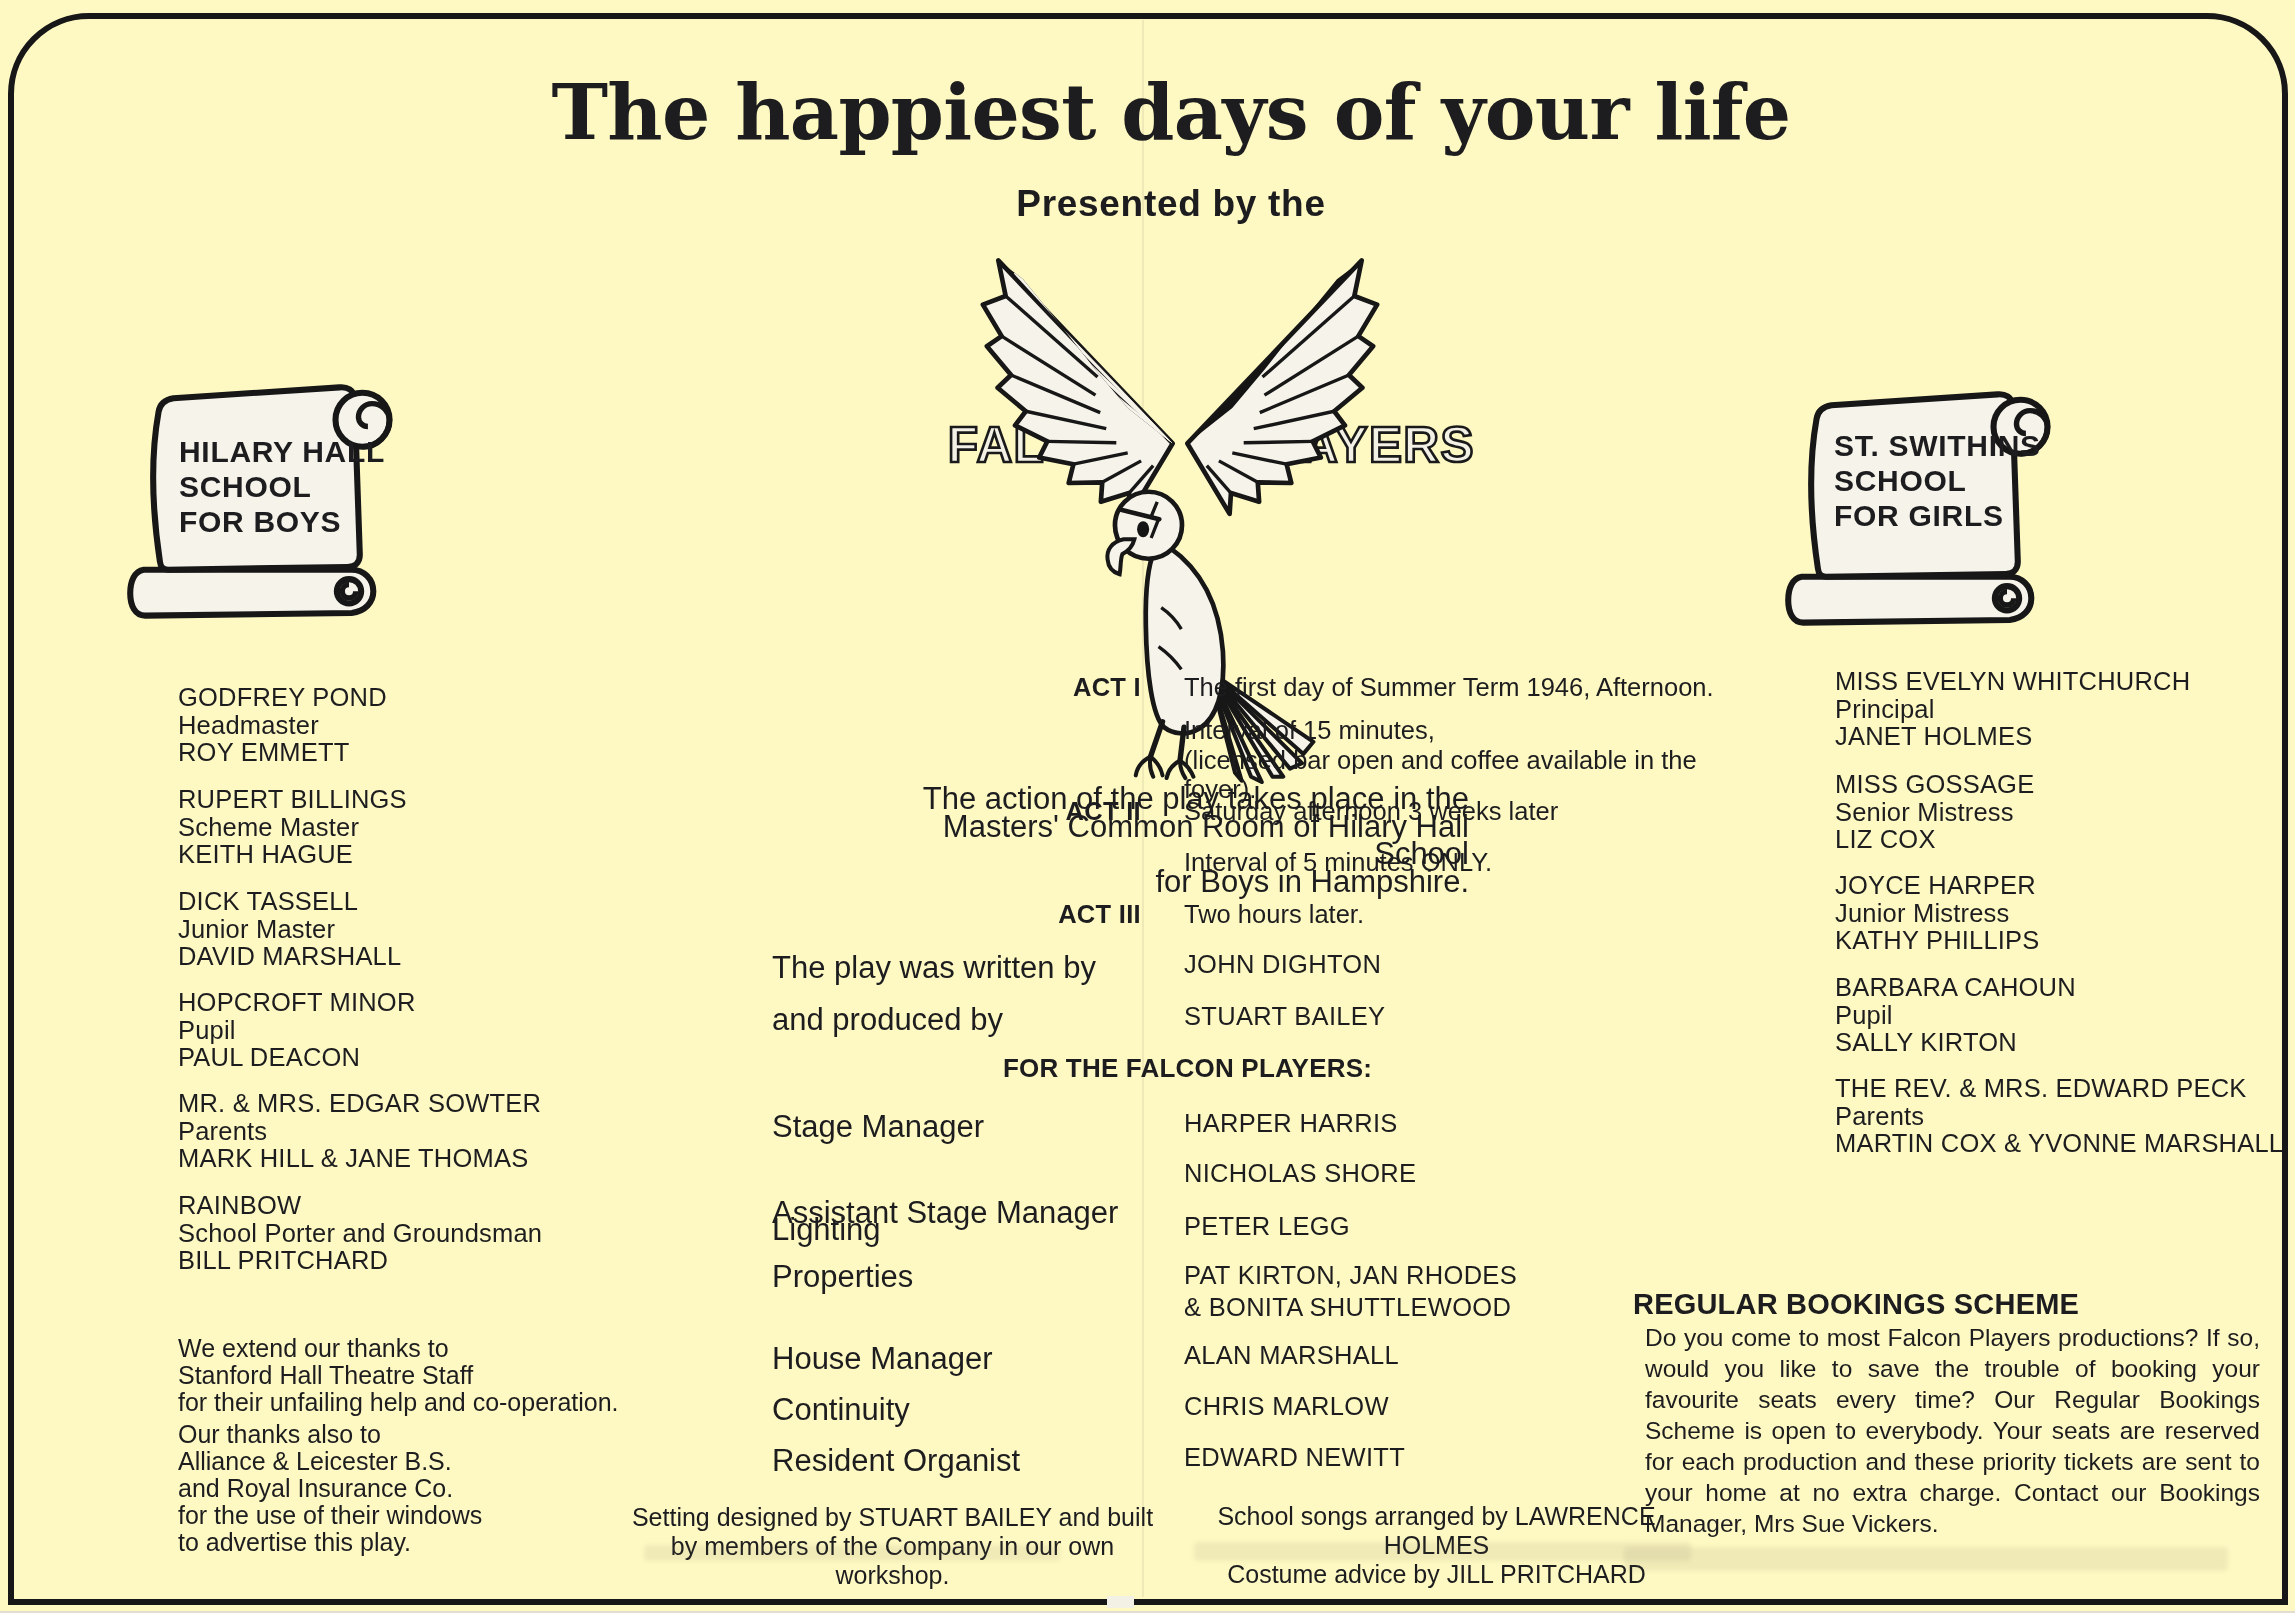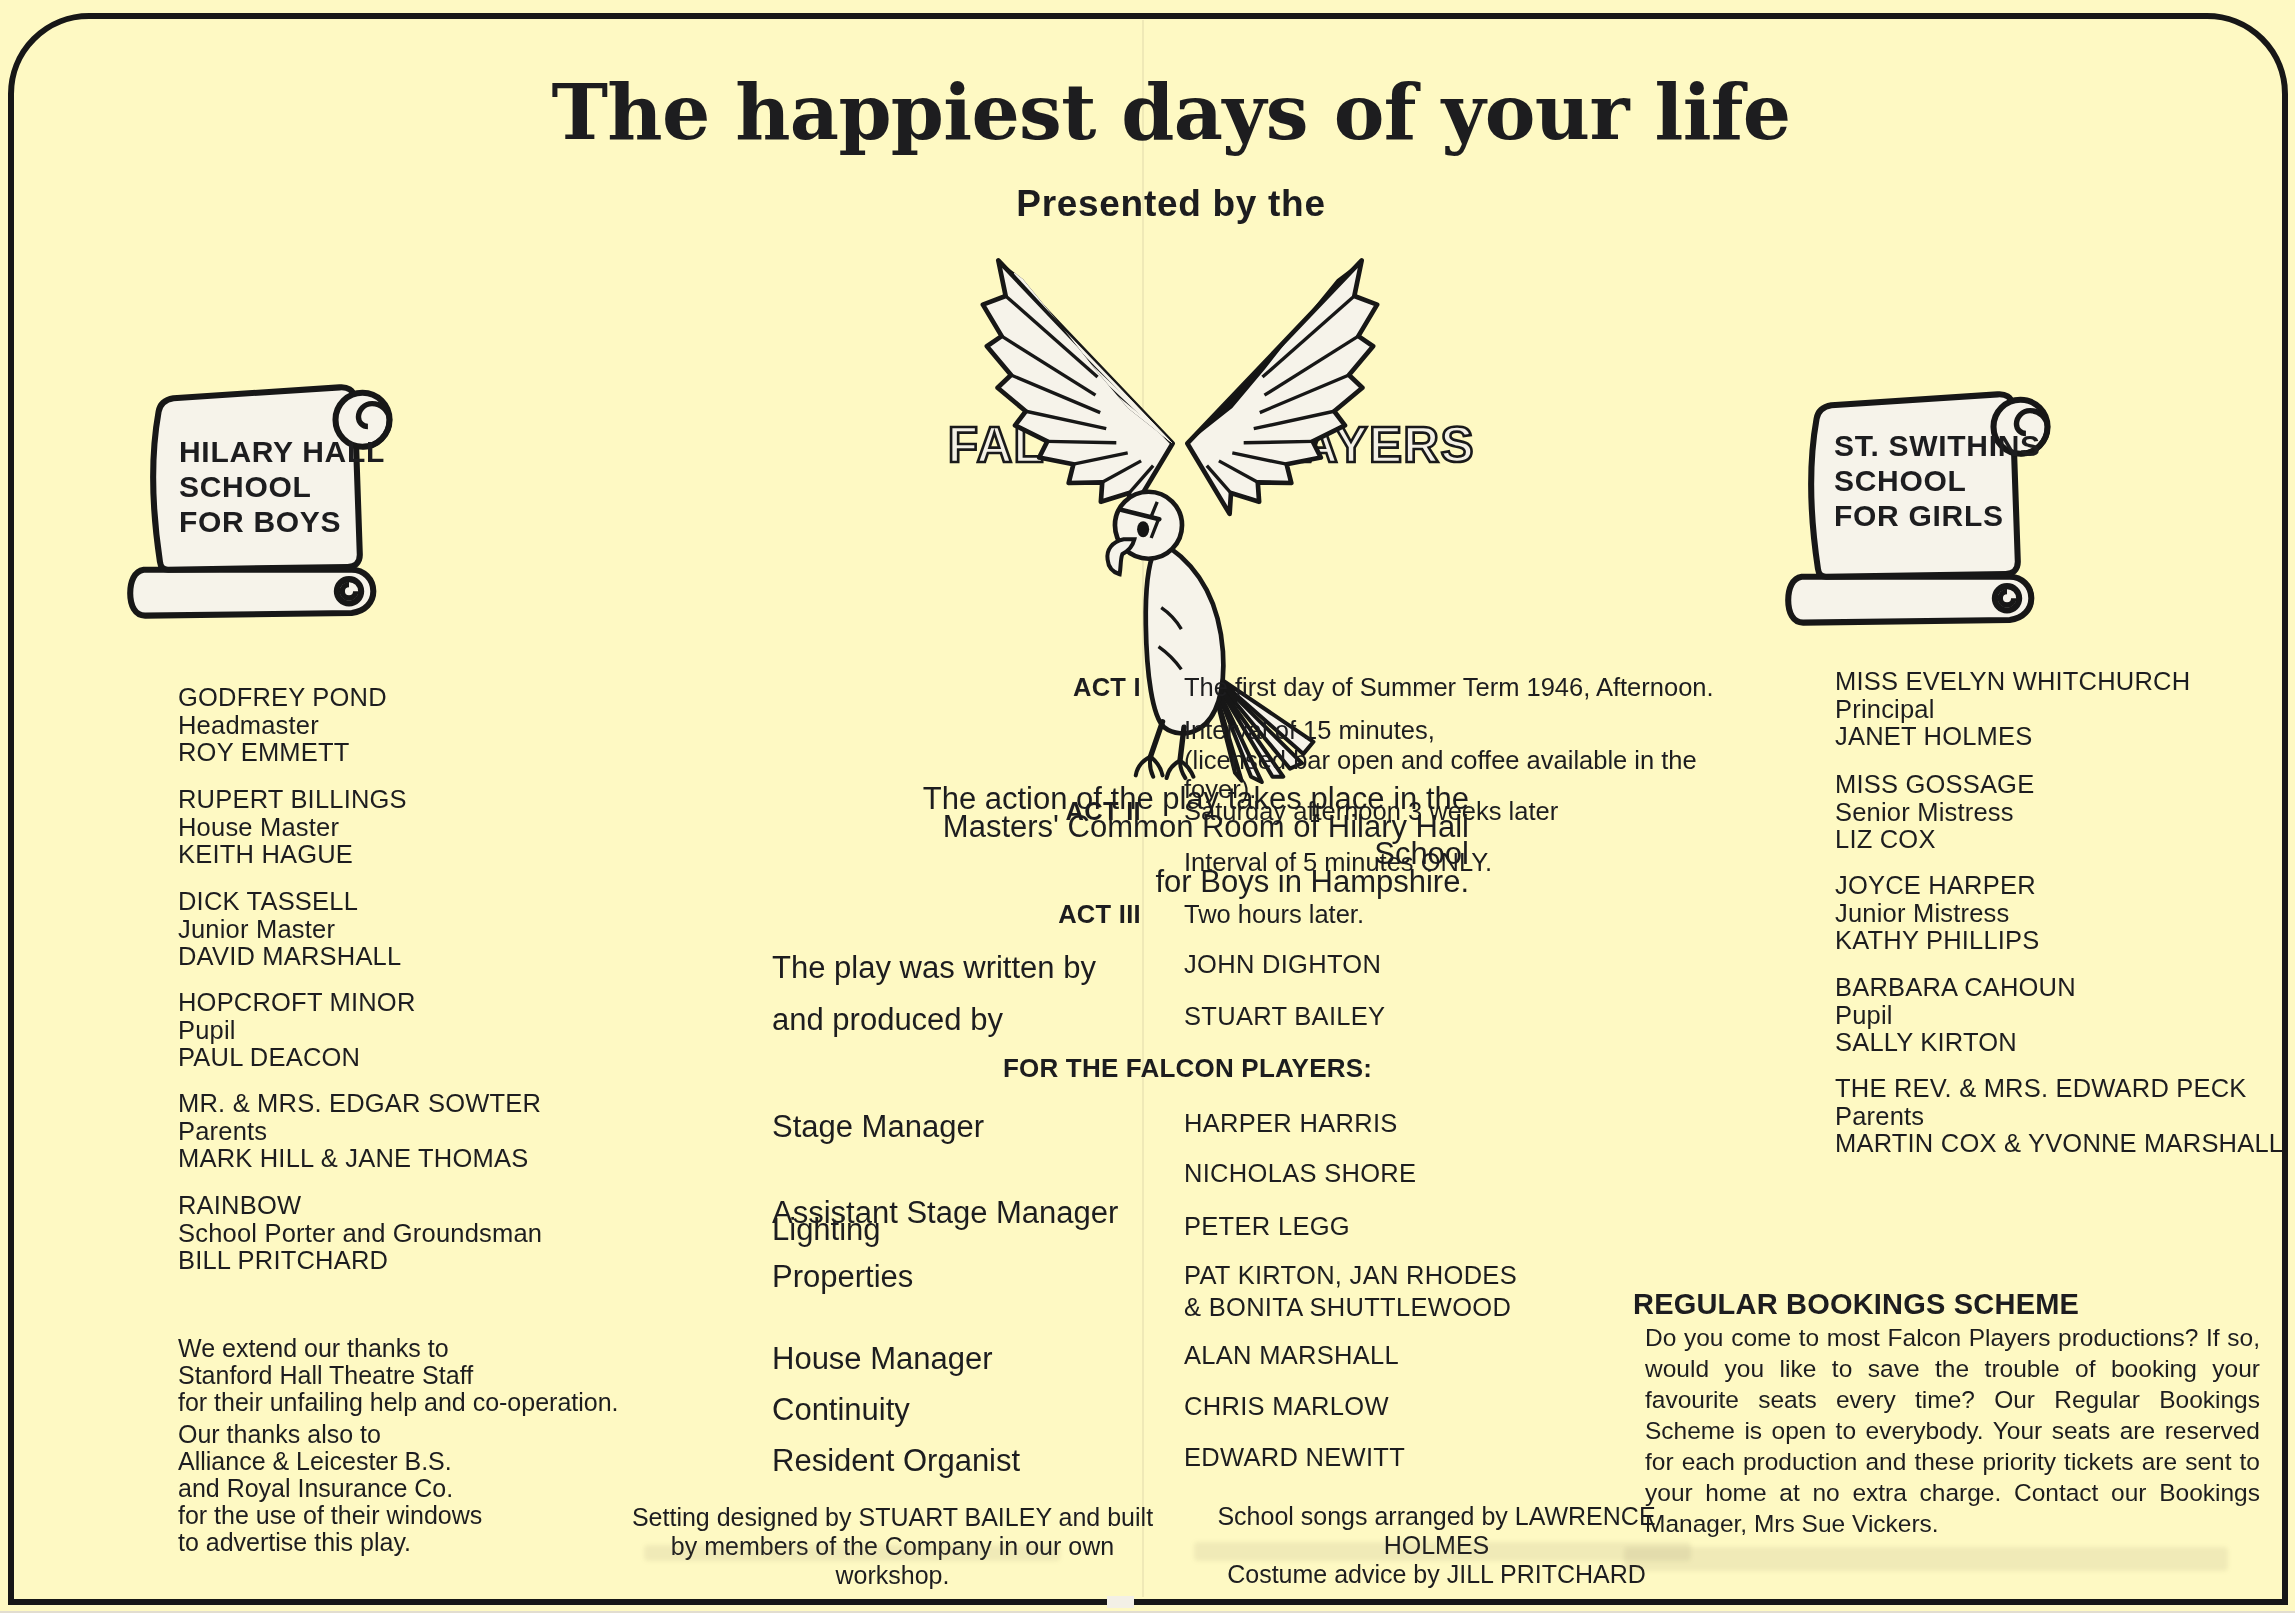--- a/index.html
+++ b/index.html
@@ -207,21 +207,21 @@
   <div class="cred-label" style="top:1443px;">Resident Organist</div>
   <div class="cred-value" style="top:1443px;">EDWARD NEWITT</div>
 
   <div class="group" style="left:178px;top:684px;">
     <div>GODFREY POND</div>
     <div>Headmaster</div>
     <div>ROY EMMETT</div>
   </div>
   <div class="group" style="left:178px;top:786px;">
     <div>RUPERT BILLINGS</div>
-    <div>House Master</div>
+    <div>Scheme Master</div>
     <div>KEITH HAGUE</div>
   </div>
   <div class="group" style="left:178px;top:888px;">
     <div>DICK TASSELL</div>
     <div>Junior Master</div>
     <div>DAVID MARSHALL</div>
   </div>
   <div class="group" style="left:178px;top:989px;">
     <div>HOPCROFT MINOR</div>
     <div>Pupil</div>

